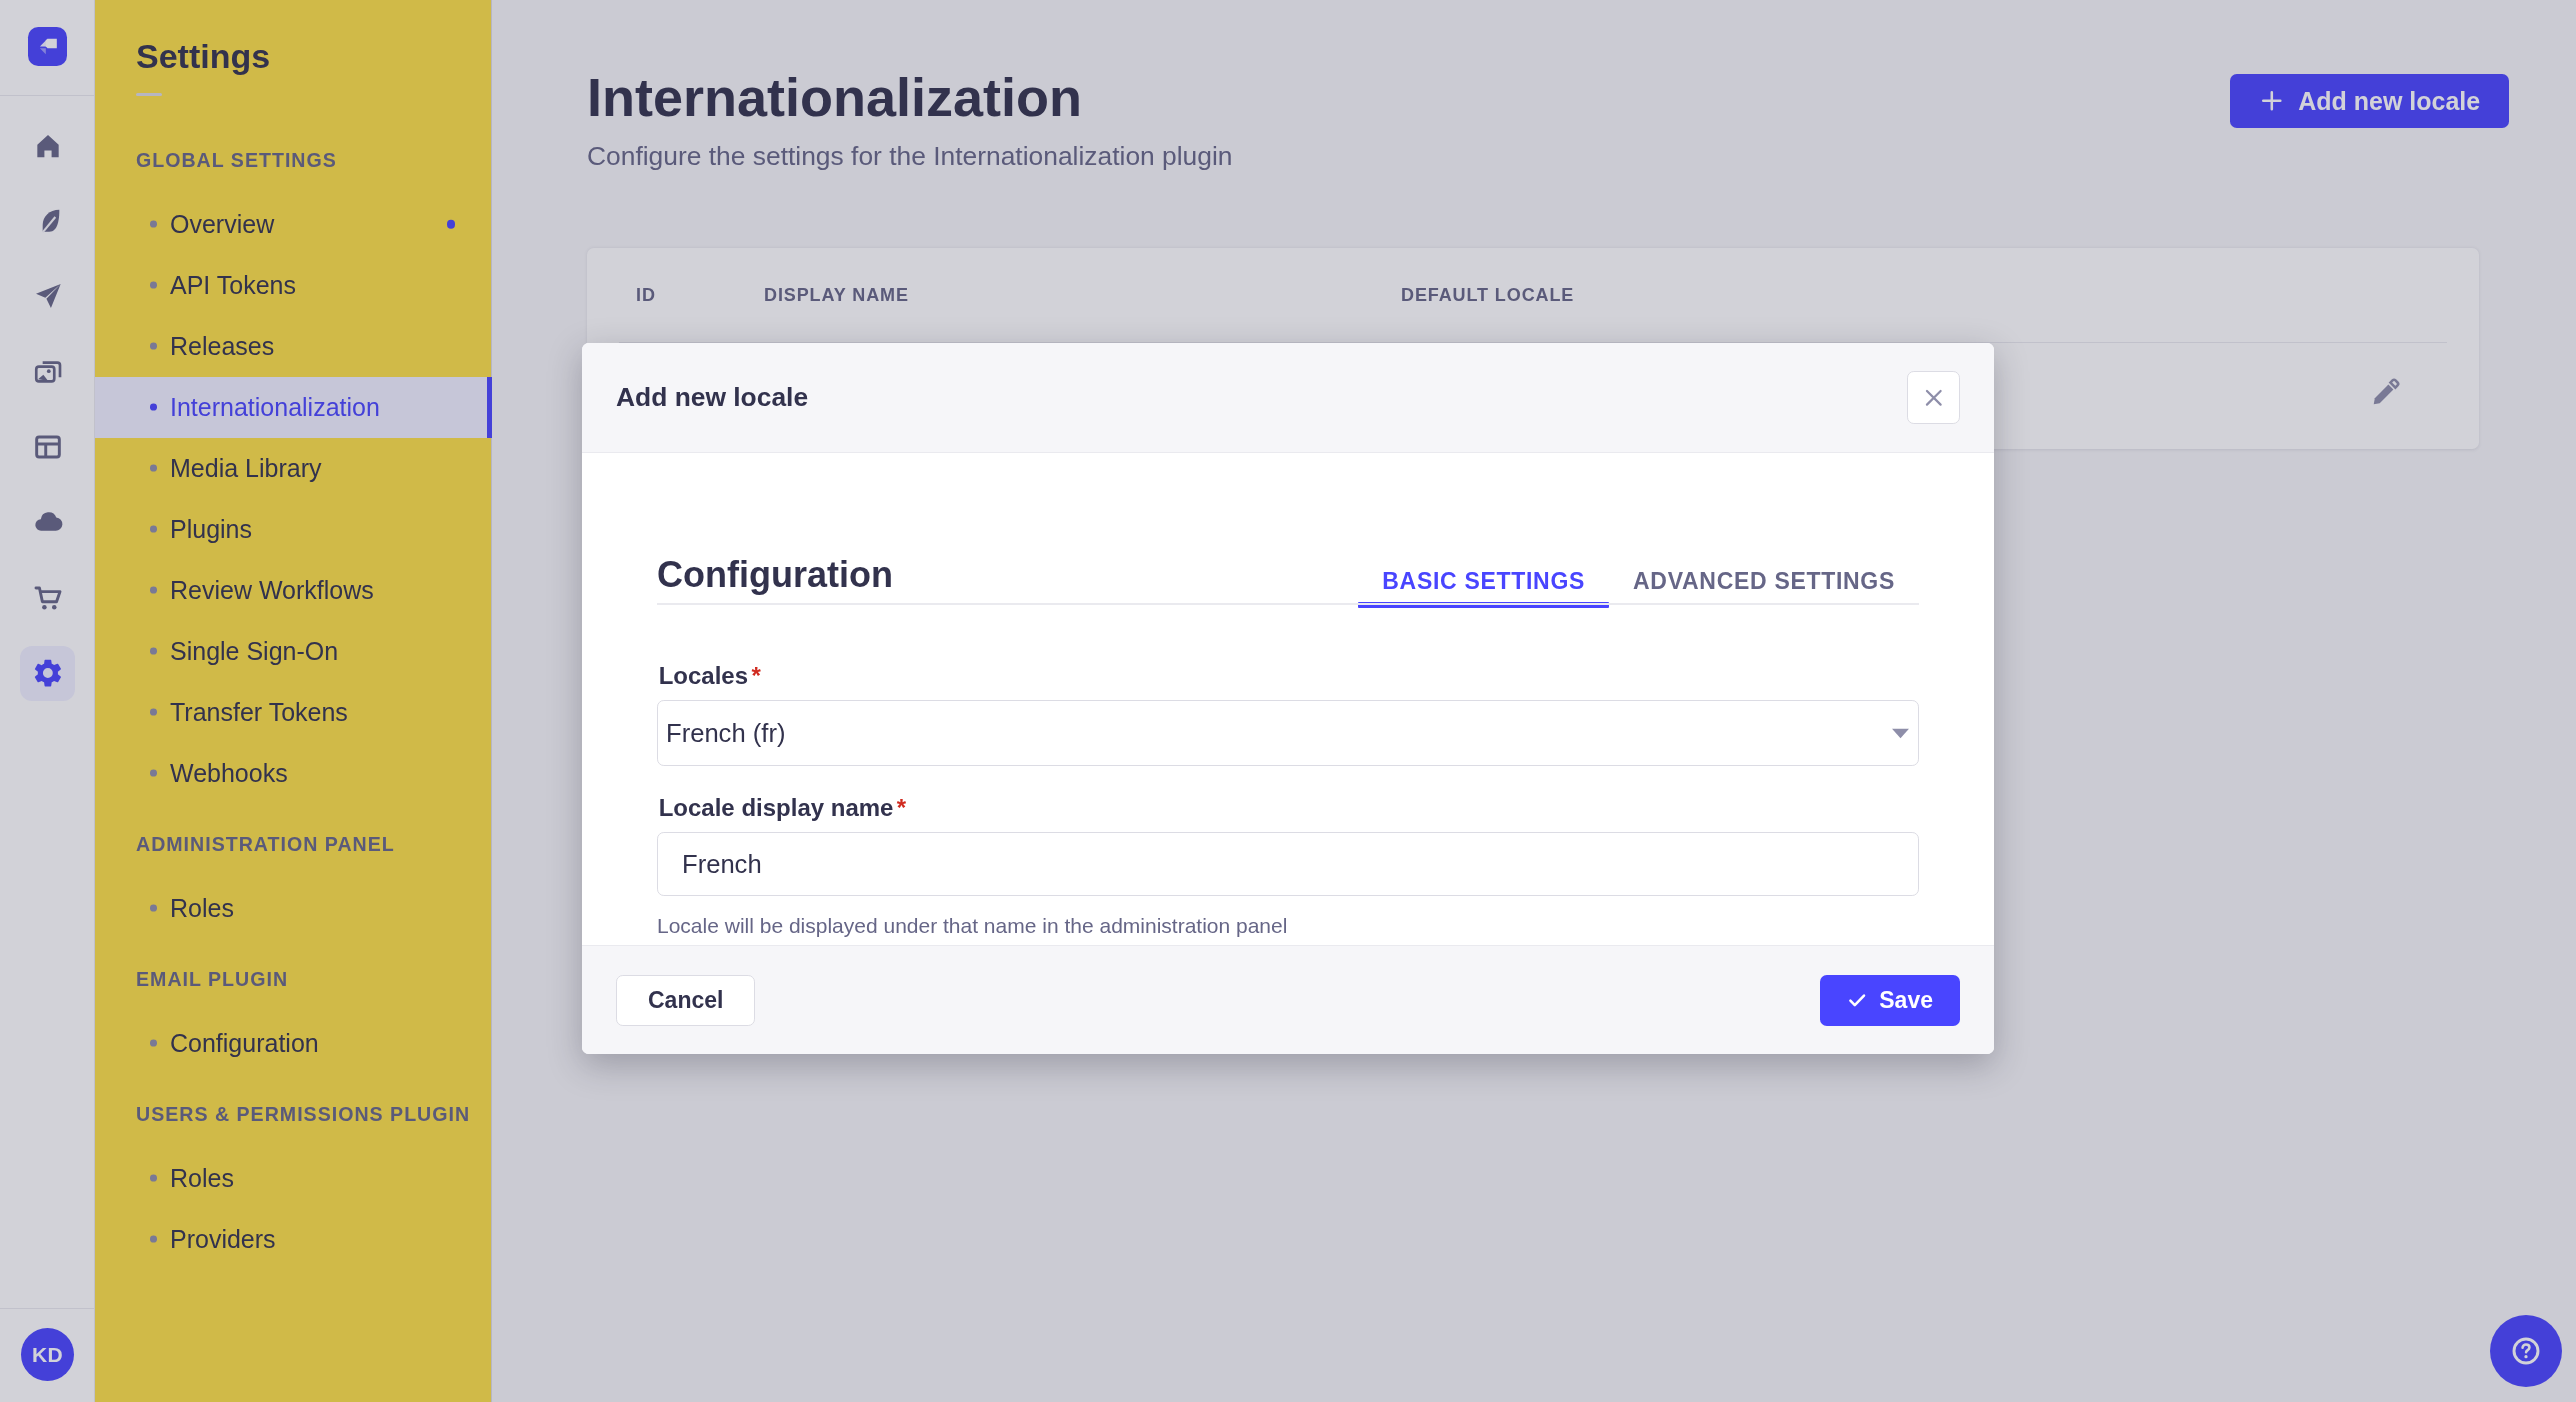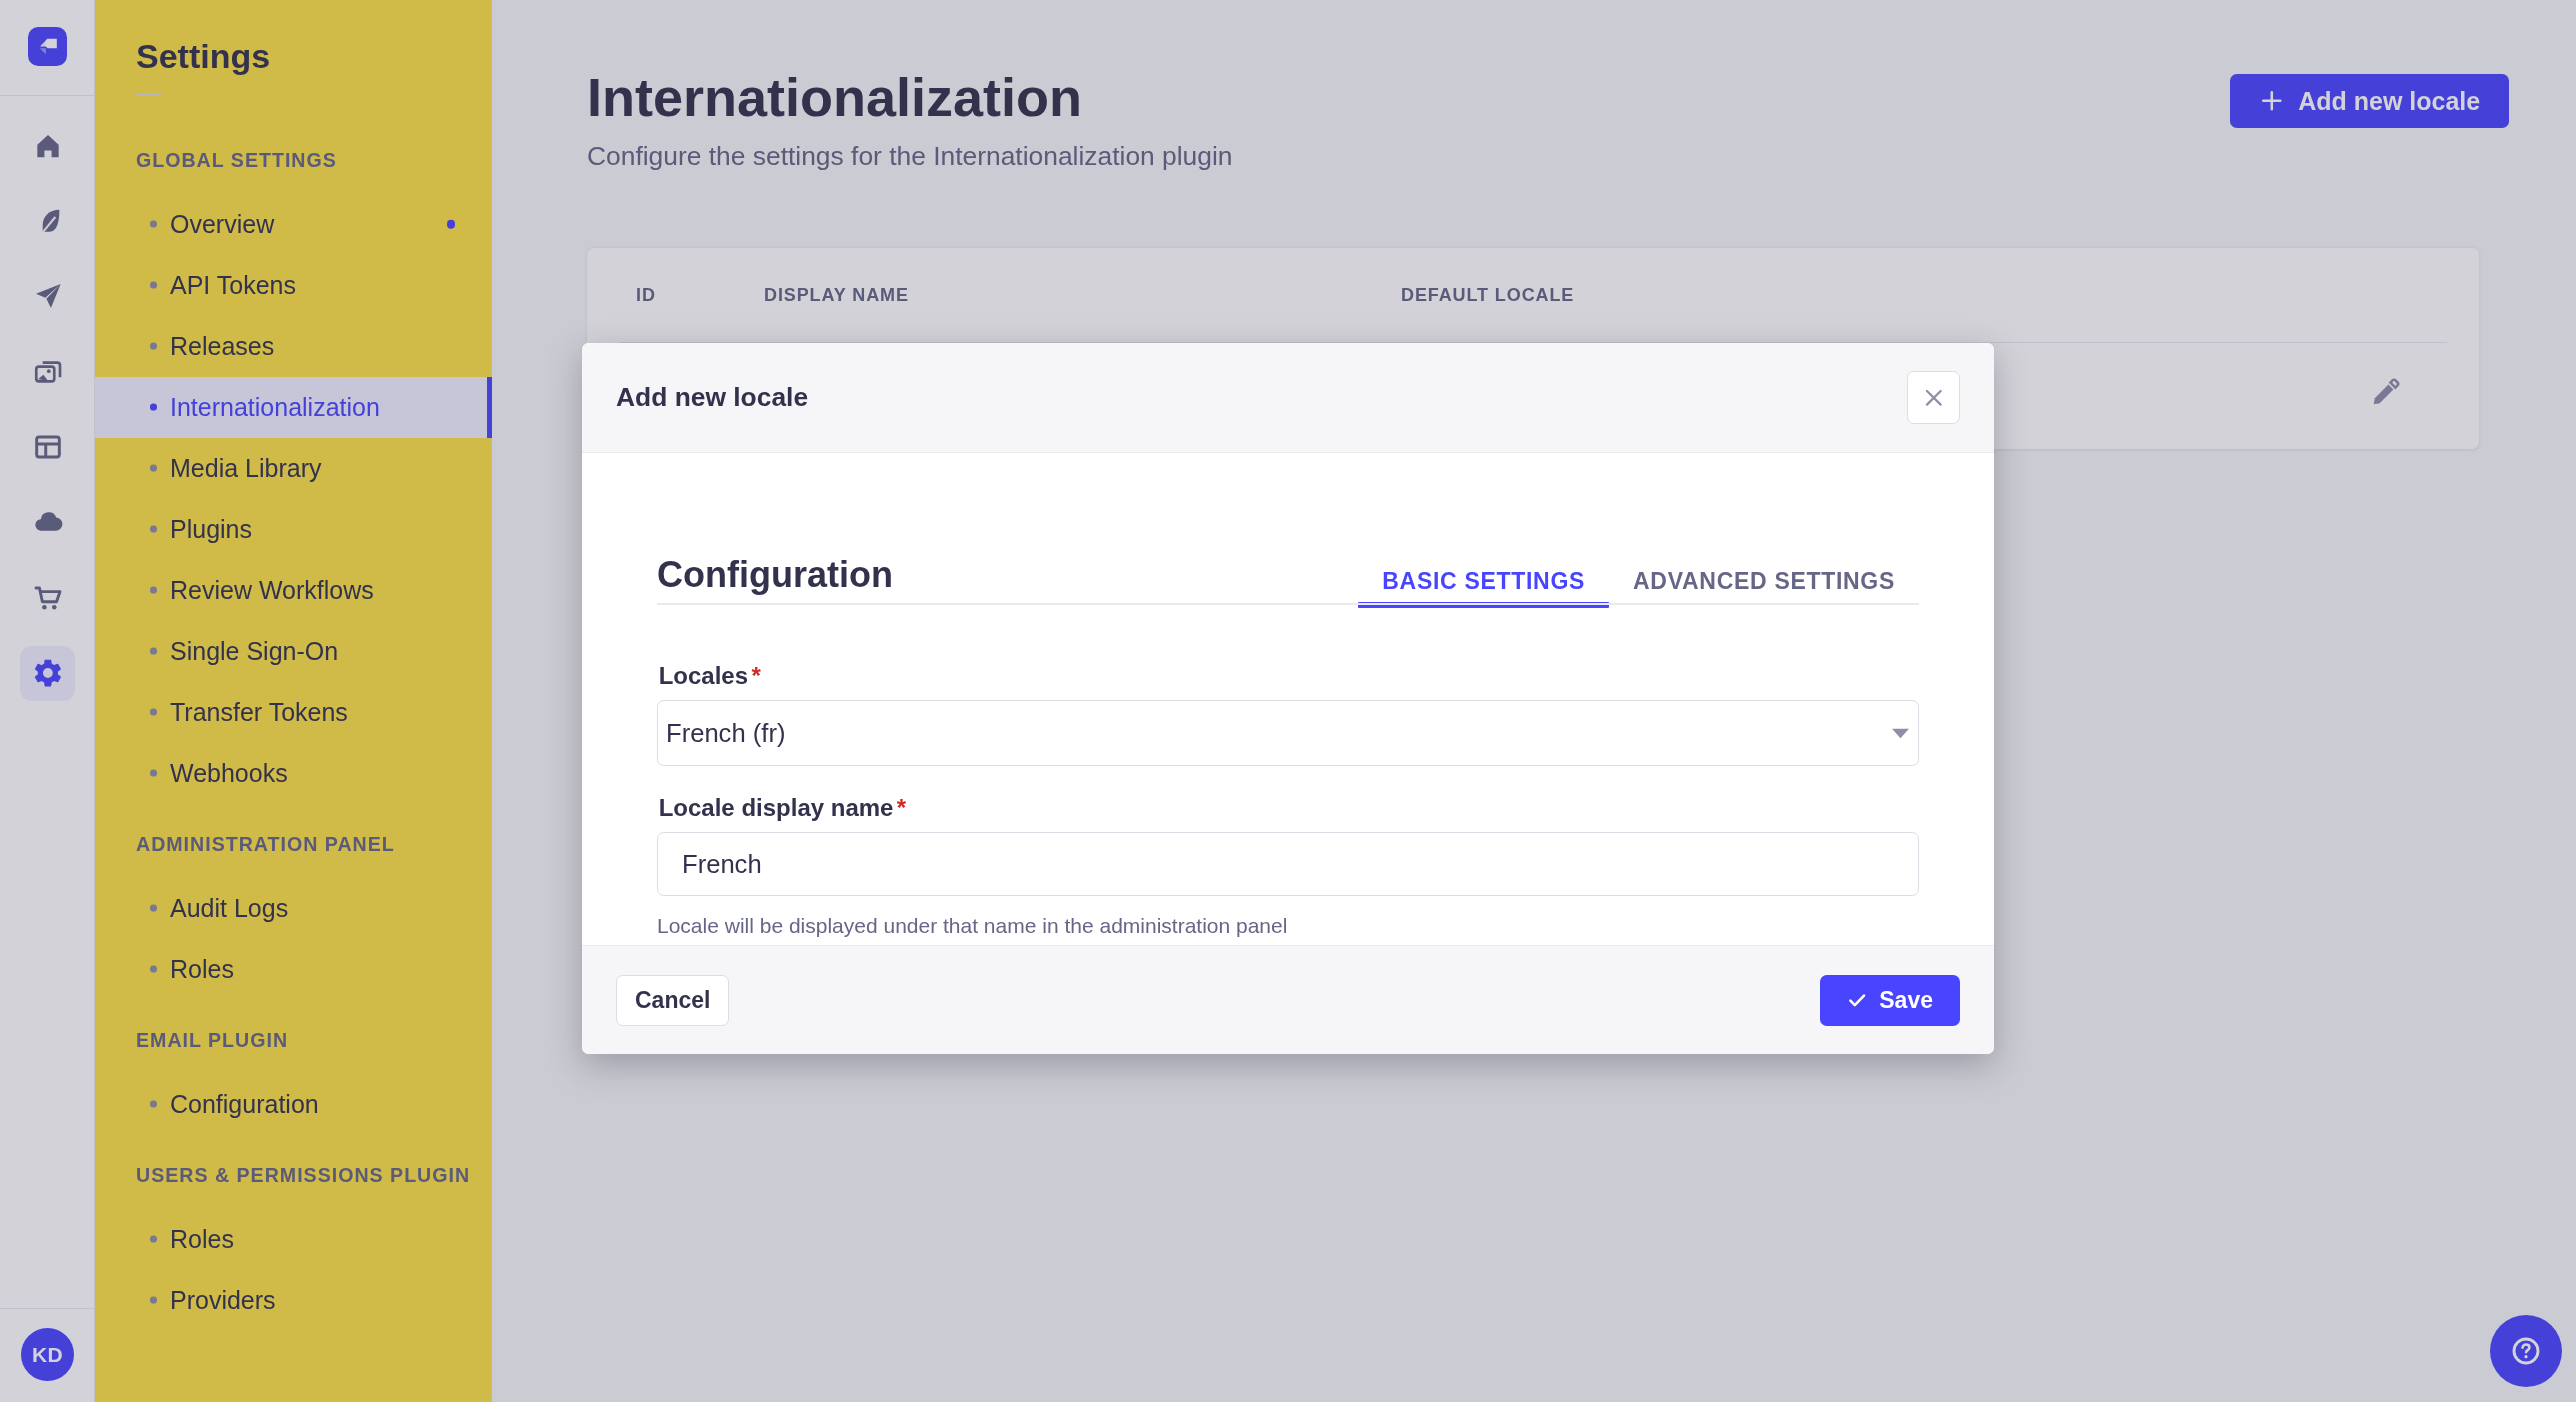--- a/index.html
+++ b/index.html
@@ -74,21 +74,21 @@
   .field{flex:1;min-width:0;}
   .field-label{display:block;margin:0 0 10.2px 1.7px;font-size:24px;font-weight:600;color:#32324d;}
   .req{color:#d02b20;margin-left:3.4px;}
   .select{height:66px;border:0.9px solid #dcdce4;border-radius:6.8px;background:#fff;display:flex;align-items:center;
           justify-content:space-between;padding:0 8px;font-size:25.6px;color:#32324d;cursor:pointer;box-sizing:border-box;}
   .text-input{width:100%;height:64px;border:0.9px solid #dcdce4;border-radius:6.8px;padding:0 24px;font-size:25.6px;
               font-family:inherit;color:#32324d;box-sizing:border-box;outline:none;background:#fff;}
   .hint{margin:15.3px 0 0;font-size:21px;line-height:1.32;color:#666687;}
   .modal-footer{height:109px;background:#f6f6f9;border-top:0.9px solid #eaeaef;border-radius:0 0 6.8px 6.8px;
                 display:flex;align-items:center;justify-content:space-between;padding:0 34px;box-sizing:border-box;}
-  .btn-secondary{height:51px;padding:0 18px;border-radius:6.8px;border:0.9px solid #dcdce4;background:#fff;
+  .btn-secondary{height:51px;padding:0 31px;border-radius:6.8px;border:0.9px solid #dcdce4;background:#fff;
                  font-size:23px;font-weight:600;color:#32324d;font-family:inherit;cursor:pointer;}
   .btn-save{height:51px;padding:0 27px;border-radius:6.8px;border:none;background:#4945ff;color:#fff;font-size:23px;
             font-weight:600;display:flex;align-items:center;gap:12px;font-family:inherit;cursor:pointer;}
 </style>
 </head>
 <body>
 
 <div class="screen">
 
   <aside class="rail">
@@ -196,24 +196,20 @@
             <span class="dot"></span>
             <span class="nav-text">Transfer Tokens</span>
           </div>
           <div class="nav-item">
             <span class="dot"></span>
             <span class="nav-text">Webhooks</span>
           </div>
         </div>
         <div class="nav-section">
           <div class="nav-label">ADMINISTRATION PANEL</div>
-          <div class="nav-item">
-            <span class="dot"></span>
-            <span class="nav-text">Audit Logs</span>
-          </div>
           <div class="nav-item">
             <span class="dot"></span>
             <span class="nav-text">Roles</span>
           </div>
         </div>
         <div class="nav-section">
           <div class="nav-label">EMAIL PLUGIN</div>
           <div class="nav-item">
             <span class="dot"></span>
             <span class="nav-text">Configuration</span>

